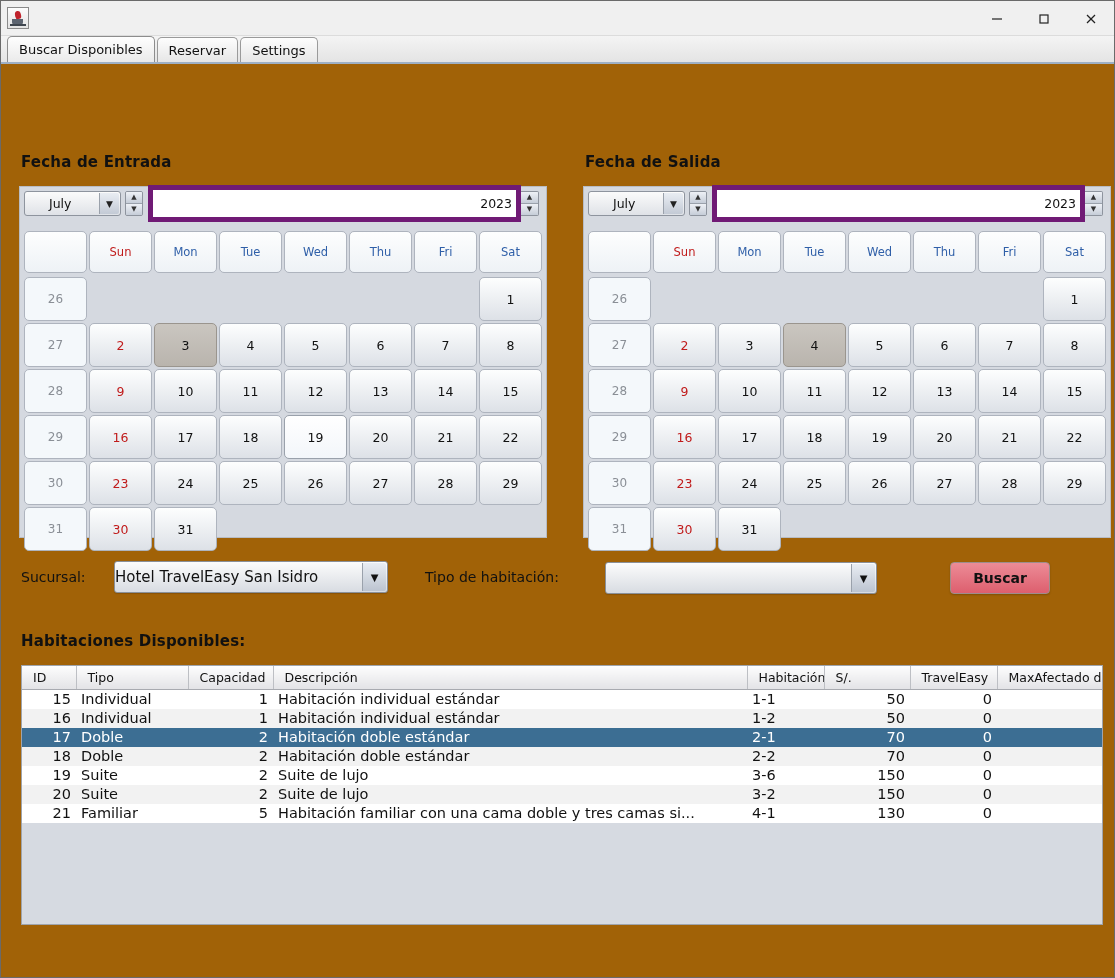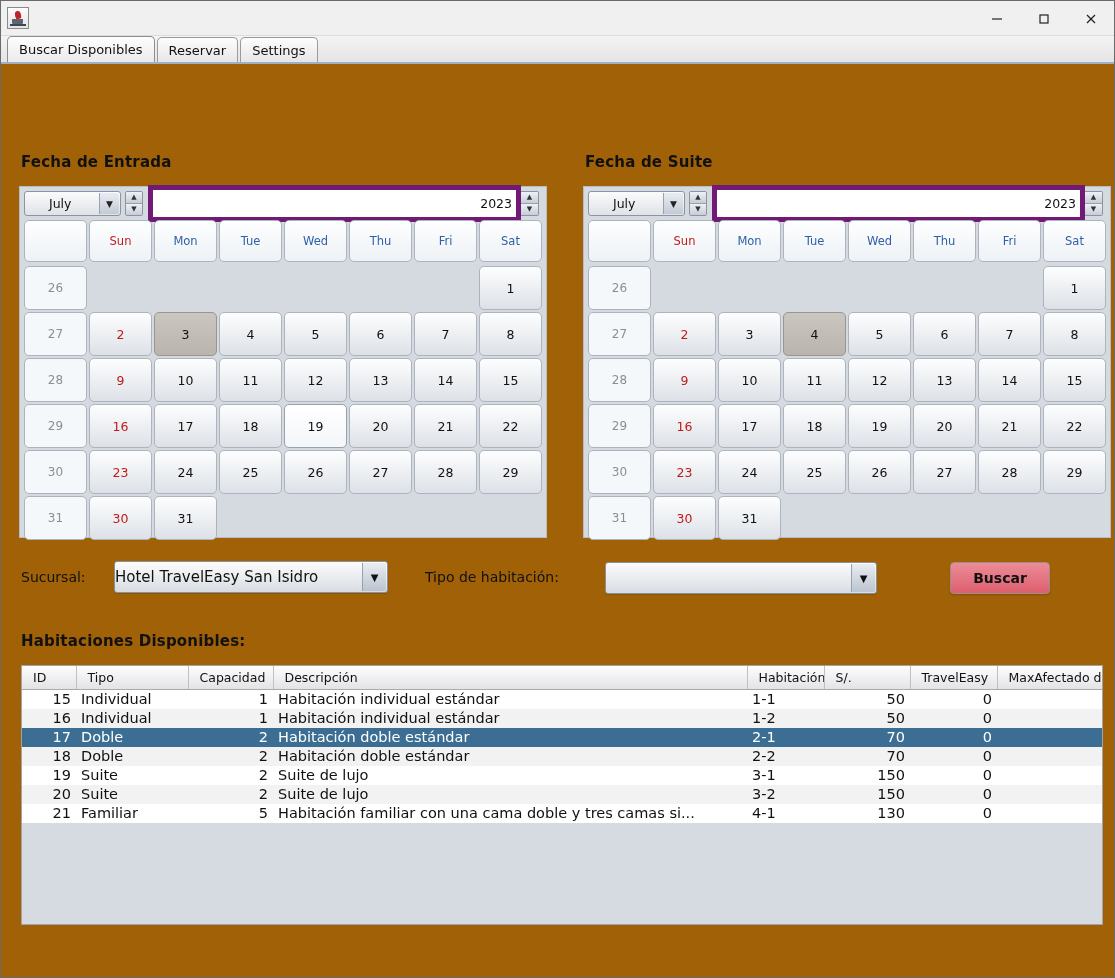--- a/index.html
+++ b/index.html
@@ -176,21 +176,21 @@
   }
   .year-spinner .sbtn {
     flex: 1 1 50%;
     background: linear-gradient(#eef1f6, #c6cdd8);
     display: flex; align-items: center; justify-content: center;
     font-size: 7px; color: #333;
   }
   .year-spinner .sbtn:first-child { border-bottom: 1px solid #9aa1ab; }
 
   .cal-grid {
-    padding: 3px 4px;
+    padding: 14px 4px;
     display: grid;
     grid-template-columns: repeat(8, 1fr);
     grid-auto-rows: 44px;
     gap: 2px;
   }
   .cal-cell {
     border-radius: 5px;
     display: flex; align-items: center; justify-content: center;
     font-size: 12.5px;
     border: 1px solid #aeb4be;
@@ -347,21 +347,21 @@
         <span>Reservar</span>
       </div>
     <div class="tab">
         <span>Settings</span>
       </div>
   </div>
 
   <div id="content">
 
     <div class="section-title" style="left:20px; top:89px;">Fecha de Entrada</div>
-    <div class="section-title" style="left:584px; top:89px;">Fecha de Suite</div>
+    <div class="section-title" style="left:584px; top:89px;">Fecha de Salida</div>
 
     <div class="calendar" id="cal-entrada" style="left:18px; top:122px;">
       <div class="cal-header">
         <div class="month-combo">
           <span>July</span>
           <span class="arrowbox">▼</span>
         </div>
         <div class="spinner">
           <div class="sbtn">▲</div>
           <div class="sbtn">▼</div>
@@ -591,21 +591,21 @@
               <td class="txt">2-2</td>
               <td class="num">70</td>
               <td class="num">0</td>
               <td class="num">0</td>
             </tr>
             <tr class="odd">
               <td class="num">19</td>
               <td class="txt">Suite</td>
               <td class="num">2</td>
               <td class="txt">Suite de lujo</td>
-              <td class="txt">3-1</td>
+              <td class="txt">3-6</td>
               <td class="num">150</td>
               <td class="num">0</td>
               <td class="num">0</td>
             </tr>
             <tr class="even">
               <td class="num">20</td>
               <td class="txt">Suite</td>
               <td class="num">2</td>
               <td class="txt">Suite de lujo</td>
               <td class="txt">3-2</td>

